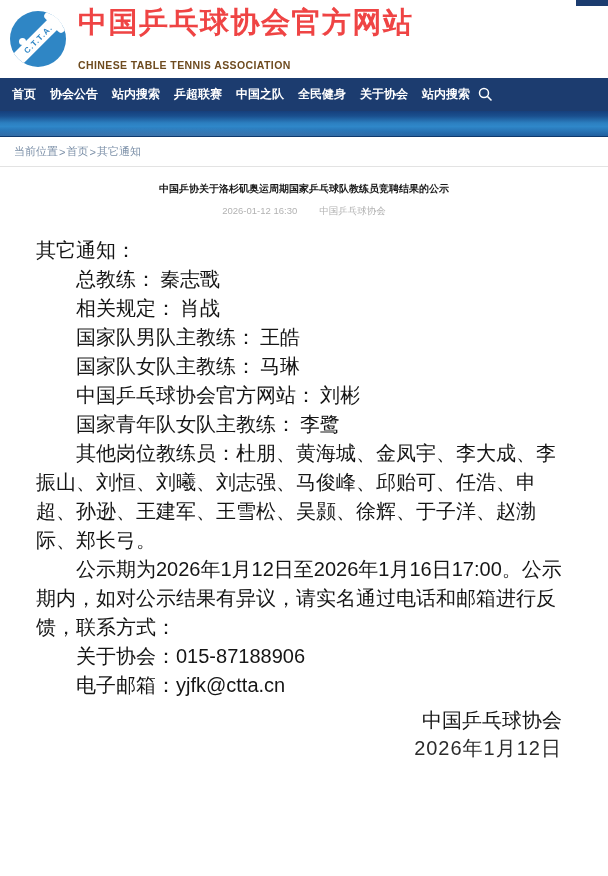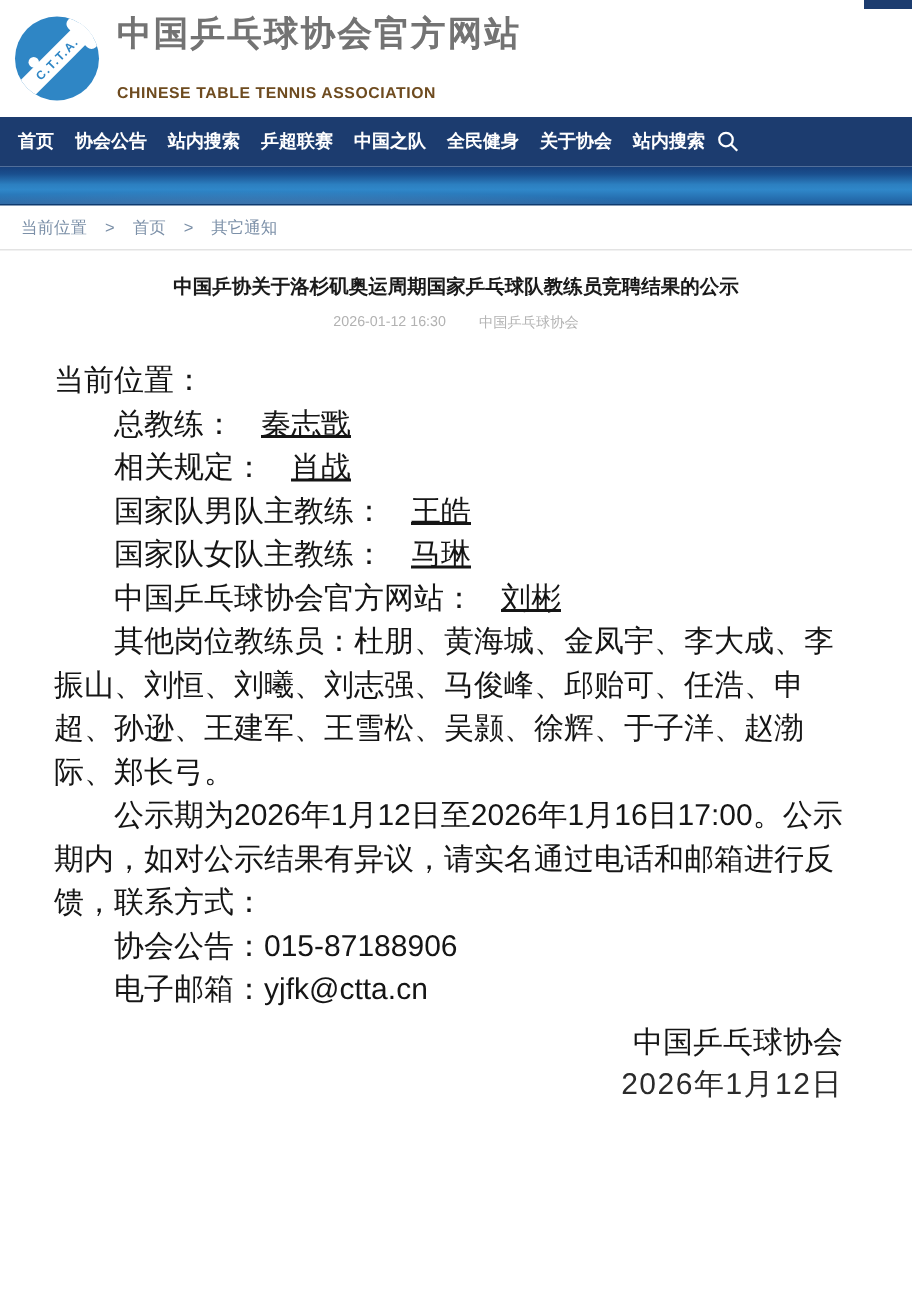--- a/index.html
+++ b/index.html
@@ -10,43 +10,43 @@
     font-family: "Liberation Sans", "DejaVu Sans", sans-serif;
   }
   
   .header { height: 78px; background: #fff; display: flex; align-items: center; padding-left: 10px; position: relative; }
   .logo { width: 56px; height: 56px; border-radius: 50%; background: #2f86c5; position: relative; overflow: hidden; flex: 0 0 auto; }
   .logo-wedge { position: absolute; right: -8px; top: -8px; width: 26px; height: 26px; background: #fff; transform: rotate(45deg); border-radius: 4px; }
   .logo-stripe { position: absolute; width: 80px; height: 14px; background: #fff; left: -12px; top: 21px; transform: rotate(-45deg); display: flex; align-items: center; justify-content: center; }
   .logo-stripe span { font-size: 8px; font-weight: bold; color: #2f86c5; letter-spacing: 1px; }
   .logo-ball { position: absolute; left: 9px; top: 27px; width: 7px; height: 7px; border-radius: 50%; background: #fff; }
   .brand { margin-left: 12px; }
-  .site-title { color: #737373; font-size: 23px; font-weight: bold; letter-spacing: 1.5px; line-height: 1.1; }
+  .site-title { color: #ef4444; font-size: 29px; font-weight: bold; letter-spacing: 1.5px; line-height: 1.1; }
   .site-sub { color: #6e4b1f; font-size: 10.5px; font-weight: bold; letter-spacing: 0.4px; margin-top: 20px; }
   .corner-fragment { position: absolute; top: 0; right: 0; width: 32px; height: 6px; background: #1c3c6f; }
   
   .nav { height: 33px; background: #1c3c6f; display: flex; align-items: center; padding-left: 12px; gap: 14px; }
   .nav-item { color: #ffffff; font-size: 12px; font-weight: bold; cursor: pointer; white-space: nowrap; }
   .search-icon { display: flex; align-items: center; margin-left: -6px; cursor: pointer; }
   
   .banner { height: 26px; position: relative; overflow: hidden;
     background: linear-gradient(180deg, #163f7c 0%, #1a4f8e 20%, #2c7fc0 48%, #2f87c9 62%, #205f9f 100%);
     border-bottom: 1px solid #0e3a6e; }
   .banner-swoosh { position: absolute; inset: 0;
     background: radial-gradient(ellipse 130% 200% at 28% 170%, rgba(255,255,255,0.38), rgba(255,255,255,0) 52%); }
   
-  .breadcrumb { height: 30px; display: flex; align-items: center; padding-left: 14px; font-size: 11px; color: #7c90a8; border-bottom: 1px solid #e3e3e3; background: #fff; gap: 12px; }
+  .breadcrumb { height: 30px; display: flex; align-items: center; padding-left: 14px; font-size: 11px; color: #7c90a8; border-bottom: 1px solid #e3e3e3; background: #fff; gap: 1px; }
   .breadcrumb .crumb-link { cursor: pointer; }
   
-  .article-title { text-align: center; font-size: 13px; font-weight: bold; color: #1a1a1a; margin-top: 15px; padding: 0 40px; }
+  .article-title { text-align: center; font-size: 10px; font-weight: bold; color: #1a1a1a; margin-top: 15px; padding: 0 40px; }
   .article-meta { display: flex; justify-content: center; gap: 22px; font-size: 9.5px; color: #b2b2b2; margin-top: 9px; }
   .body-text { padding: 0 36px; margin-top: 18px; font-size: 20px; line-height: 29px; color: #151515; }
   .body-text p { margin: 0; }
   .indent { text-indent: 2em; }
-  .appt-name { margin-left: 18px; text-decoration: underline; }
+  .appt-name { margin-left: 4px; }
   .signature-block { margin-top: 6px; padding-right: 46px; text-align: right; font-size: 20px; line-height: 28px; color: #151515; }
   .signature-date { color: #2b2b2b; letter-spacing: 1px; }
 </style>
 </head>
 <body>
 
 <div class="header">
   <div class="logo">
     <div class="logo-wedge"></div>
     <div class="logo-stripe">
@@ -91,32 +91,33 @@
 </div>
 
 <div>
   <div class="article-title">中国乒协关于洛杉矶奥运周期国家乒乓球队教练员竞聘结果的公示</div>
   <div class="article-meta">
     <span>2026-01-12 16:30</span>
     <span>中国乒乓球协会</span>
   </div>
 
   <div class="body-text">
-    <p>当前位置：</p>
+    <p>其它通知：</p>
 
     <p class="indent"><span>总教练：</span><span class="appt-name">秦志戬</span></p>
     <p class="indent"><span>相关规定：</span><span class="appt-name">肖战</span></p>
     <p class="indent"><span>国家队男队主教练：</span><span class="appt-name">王皓</span></p>
     <p class="indent"><span>国家队女队主教练：</span><span class="appt-name">马琳</span></p>
     <p class="indent"><span>中国乒乓球协会官方网站：</span><span class="appt-name">刘彬</span></p>
+    <p class="indent"><span>国家青年队女队主教练：</span><span class="appt-name">李鹭</span></p>
 
     <p class="indent">其他岗位教练员：杜朋、黄海城、金凤宇、李大成、李振山、刘恒、刘曦、刘志强、马俊峰、邱贻可、任浩、申超、孙逊、王建军、王雪松、吴颢、徐辉、于子洋、赵渤际、郑长弓。</p>
     <p class="indent">公示期为2026年1月12日至2026年1月16日17:00。公示期内，如对公示结果有异议，请实名通过电话和邮箱进行反馈，联系方式：</p>
 
-    <p class="indent"><span>协会公告：</span><span>015-87188906</span></p>
+    <p class="indent"><span>关于协会：</span><span>015-87188906</span></p>
     <p class="indent"><span>电子邮箱：</span><span>yjfk@ctta.cn</span></p>
   </div>
 
   <div class="signature-block">
     <div>中国乒乓球协会</div>
     <div class="signature-date">2026年1月12日</div>
   </div>
 </div>
 
 </body></html>

